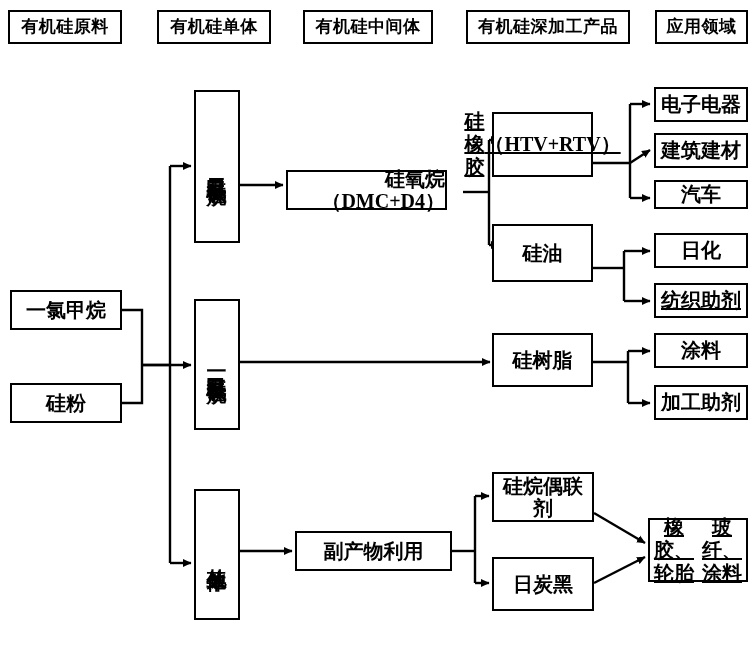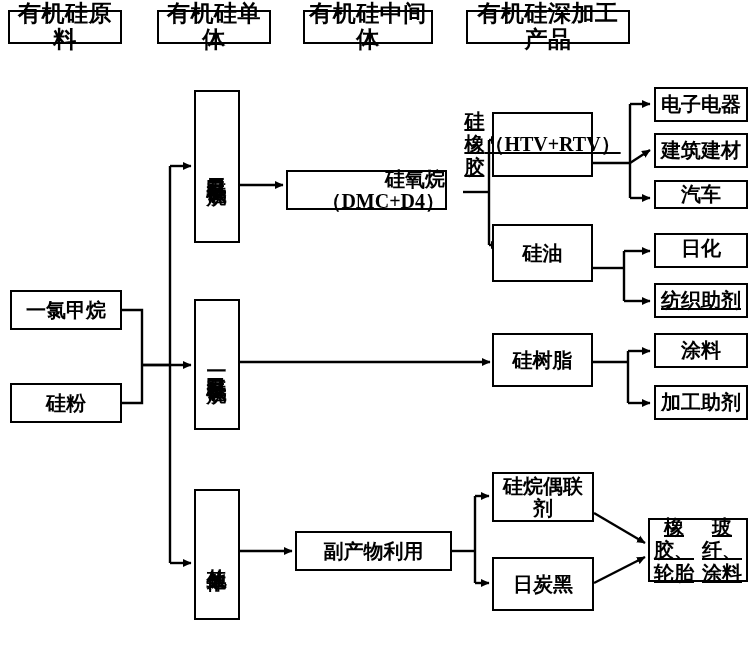--- a/index.html
+++ b/index.html
@@ -25,21 +25,21 @@
     background: #ffffff;
     display: flex;
     align-items: center;
     justify-content: center;
     text-align: center;
     font-weight: 700;
     line-height: 1.12;
     z-index: 3;
   }
   .hdr {
-    font-size: 23px;
+    font-size: 17px;
     border-width: 2px;
     letter-spacing: 0.5px;
     text-align: center;
   }
   .node {
     font-size: 20px;
   }
   .vtext {
     writing-mode: vertical-rl;
     text-orientation: upright;
@@ -127,20 +127,23 @@
   </div>
   <div class="box hdr" style="left:157px; top:10px; width:114px; height:34px;">
     <span>有机硅单体</span>
   </div>
   <div class="box hdr" style="left:303px; top:10px; width:130px; height:34px;">
     <span>有机硅中间体</span>
   </div>
   <div class="box hdr" style="left:466px; top:10px; width:164px; height:34px;">
     <span>有机硅深加工产品</span>
   </div>
+  <div class="box hdr" style="left:655px; top:10px; width:93px; height:34px;">
+    <span>应用领域</span>
+  </div>
 
   <div class="box node" style="left:10px; top:290px; width:112px; height:40px;">
     <span>一氯甲烷</span>
   </div>
   <div class="box node" style="left:10px; top:383px; width:112px; height:40px;">
     <span>硅粉</span>
   </div>
 
   <div class="box node" style="left:194px; top:90px; width:46px; height:153px;">
     <span class="vtext">二甲基二氯硅烷</span>
@@ -178,21 +181,21 @@
 
   <div class="box node" style="left:654px; top:87px; width:94px; height:35px;">
     <span>电子电器</span>
   </div>
   <div class="box node" style="left:654px; top:133px; width:94px; height:35px;">
     <span>建筑建材</span>
   </div>
   <div class="box node" style="left:654px; top:180px; width:94px; height:29px;">
     <span>汽车</span>
   </div>
-  <div class="box node" style="left:654px; top:233px; width:94px; height:35px;font-family:Liberation Mono, monospace;">
+  <div class="box node" style="left:654px; top:233px; width:94px; height:35px;">
     <span>日化</span>
   </div>
   <div class="box node" style="left:654px; top:283px; width:94px; height:35px;text-decoration:underline;">
     <span>纺织助剂</span>
   </div>
   <div class="box node" style="left:654px; top:333px; width:94px; height:35px;">
     <span>涂料</span>
   </div>
   <div class="box node" style="left:654px; top:385px; width:94px; height:35px;">
     <span>加工助剂</span>

